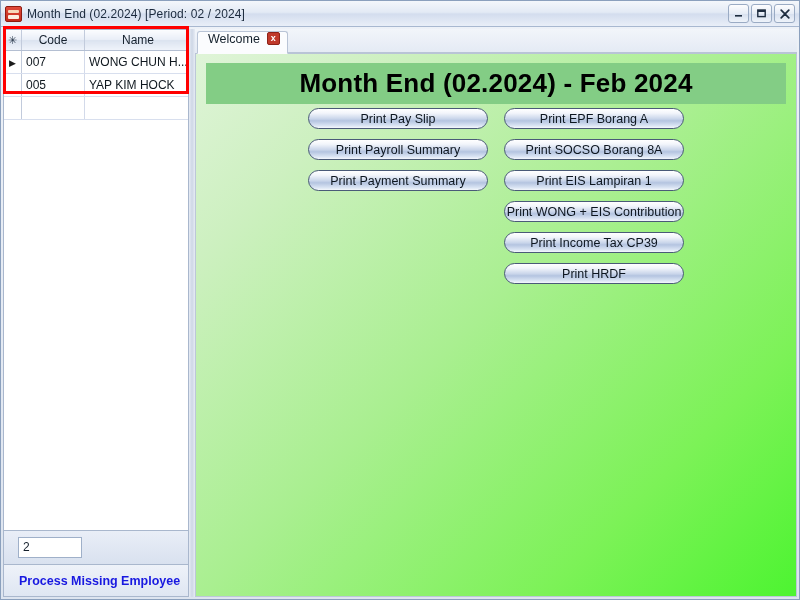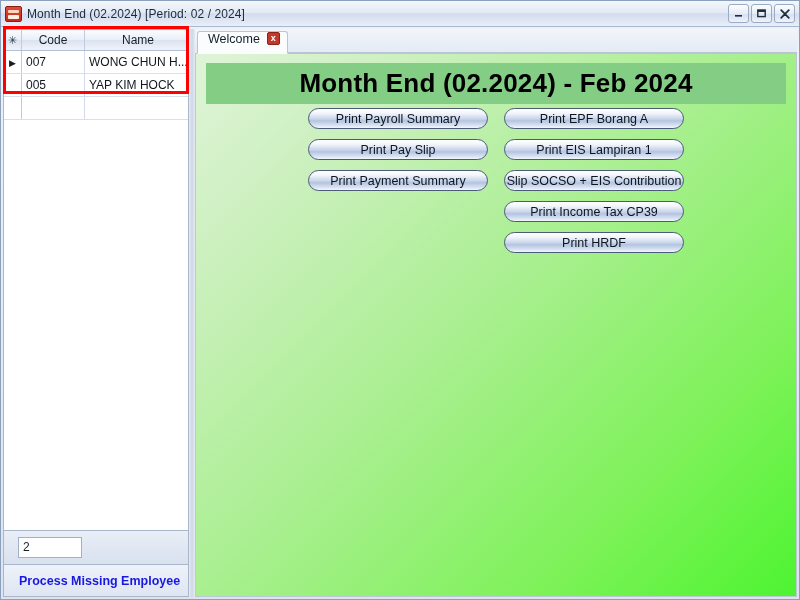--- a/index.html
+++ b/index.html
@@ -446,29 +446,30 @@
 
       <div class="content">
 
         <div class="banner">
           <span class="banner-text">Month End (02.2024) - Feb 2024</span>
         </div>
 
         <div class="button-columns">
 
           <div class="btn-col">
+            <div class="pbtn">Print Pay Slip</div>
             <div class="pbtn">Print Payroll Summary</div>
-            <div class="pbtn">Print Pay Slip</div>
             <div class="pbtn">Print Payment Summary</div>
           </div>
 
           <div class="btn-col">
             <div class="pbtn">Print EPF Borang A</div>
+            <div class="pbtn">Print SOCSO Borang 8A</div>
             <div class="pbtn">Print EIS Lampiran 1</div>
-            <div class="pbtn">Slip SOCSO + EIS Contribution</div>
+            <div class="pbtn">Print WONG + EIS Contribution</div>
             <div class="pbtn">Print Income Tax CP39</div>
             <div class="pbtn">Print HRDF</div>
           </div>
 
         </div>
 
       </div>
     </div>
   </div>
 

